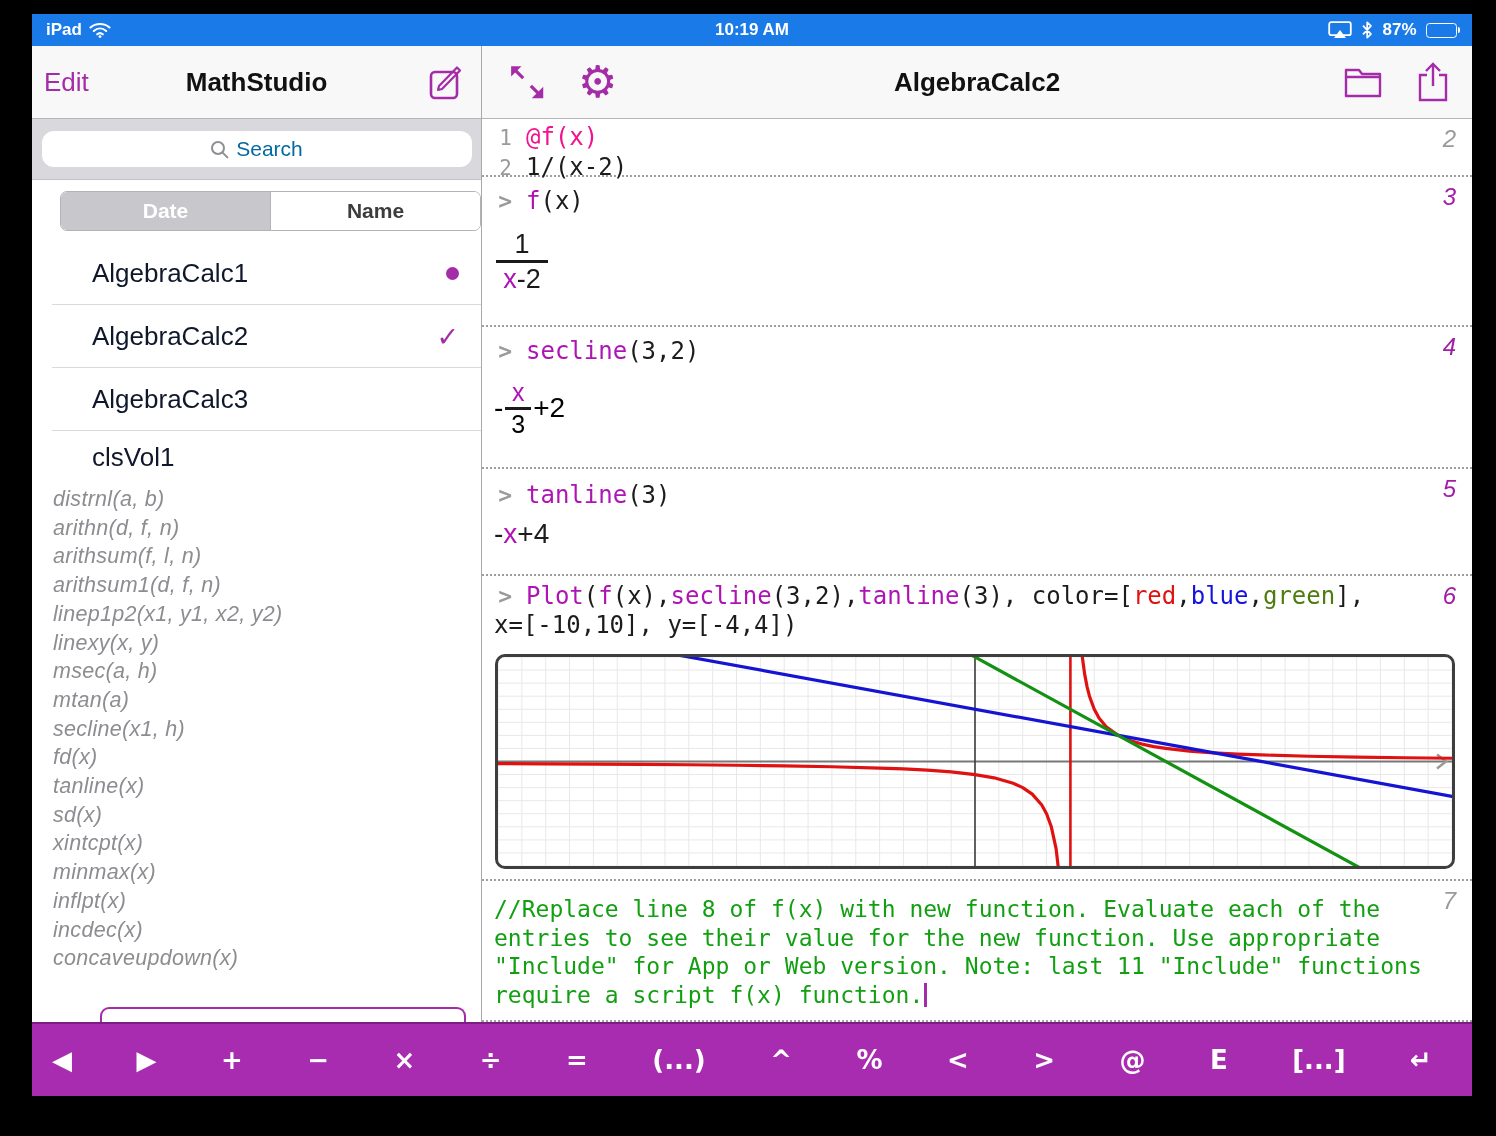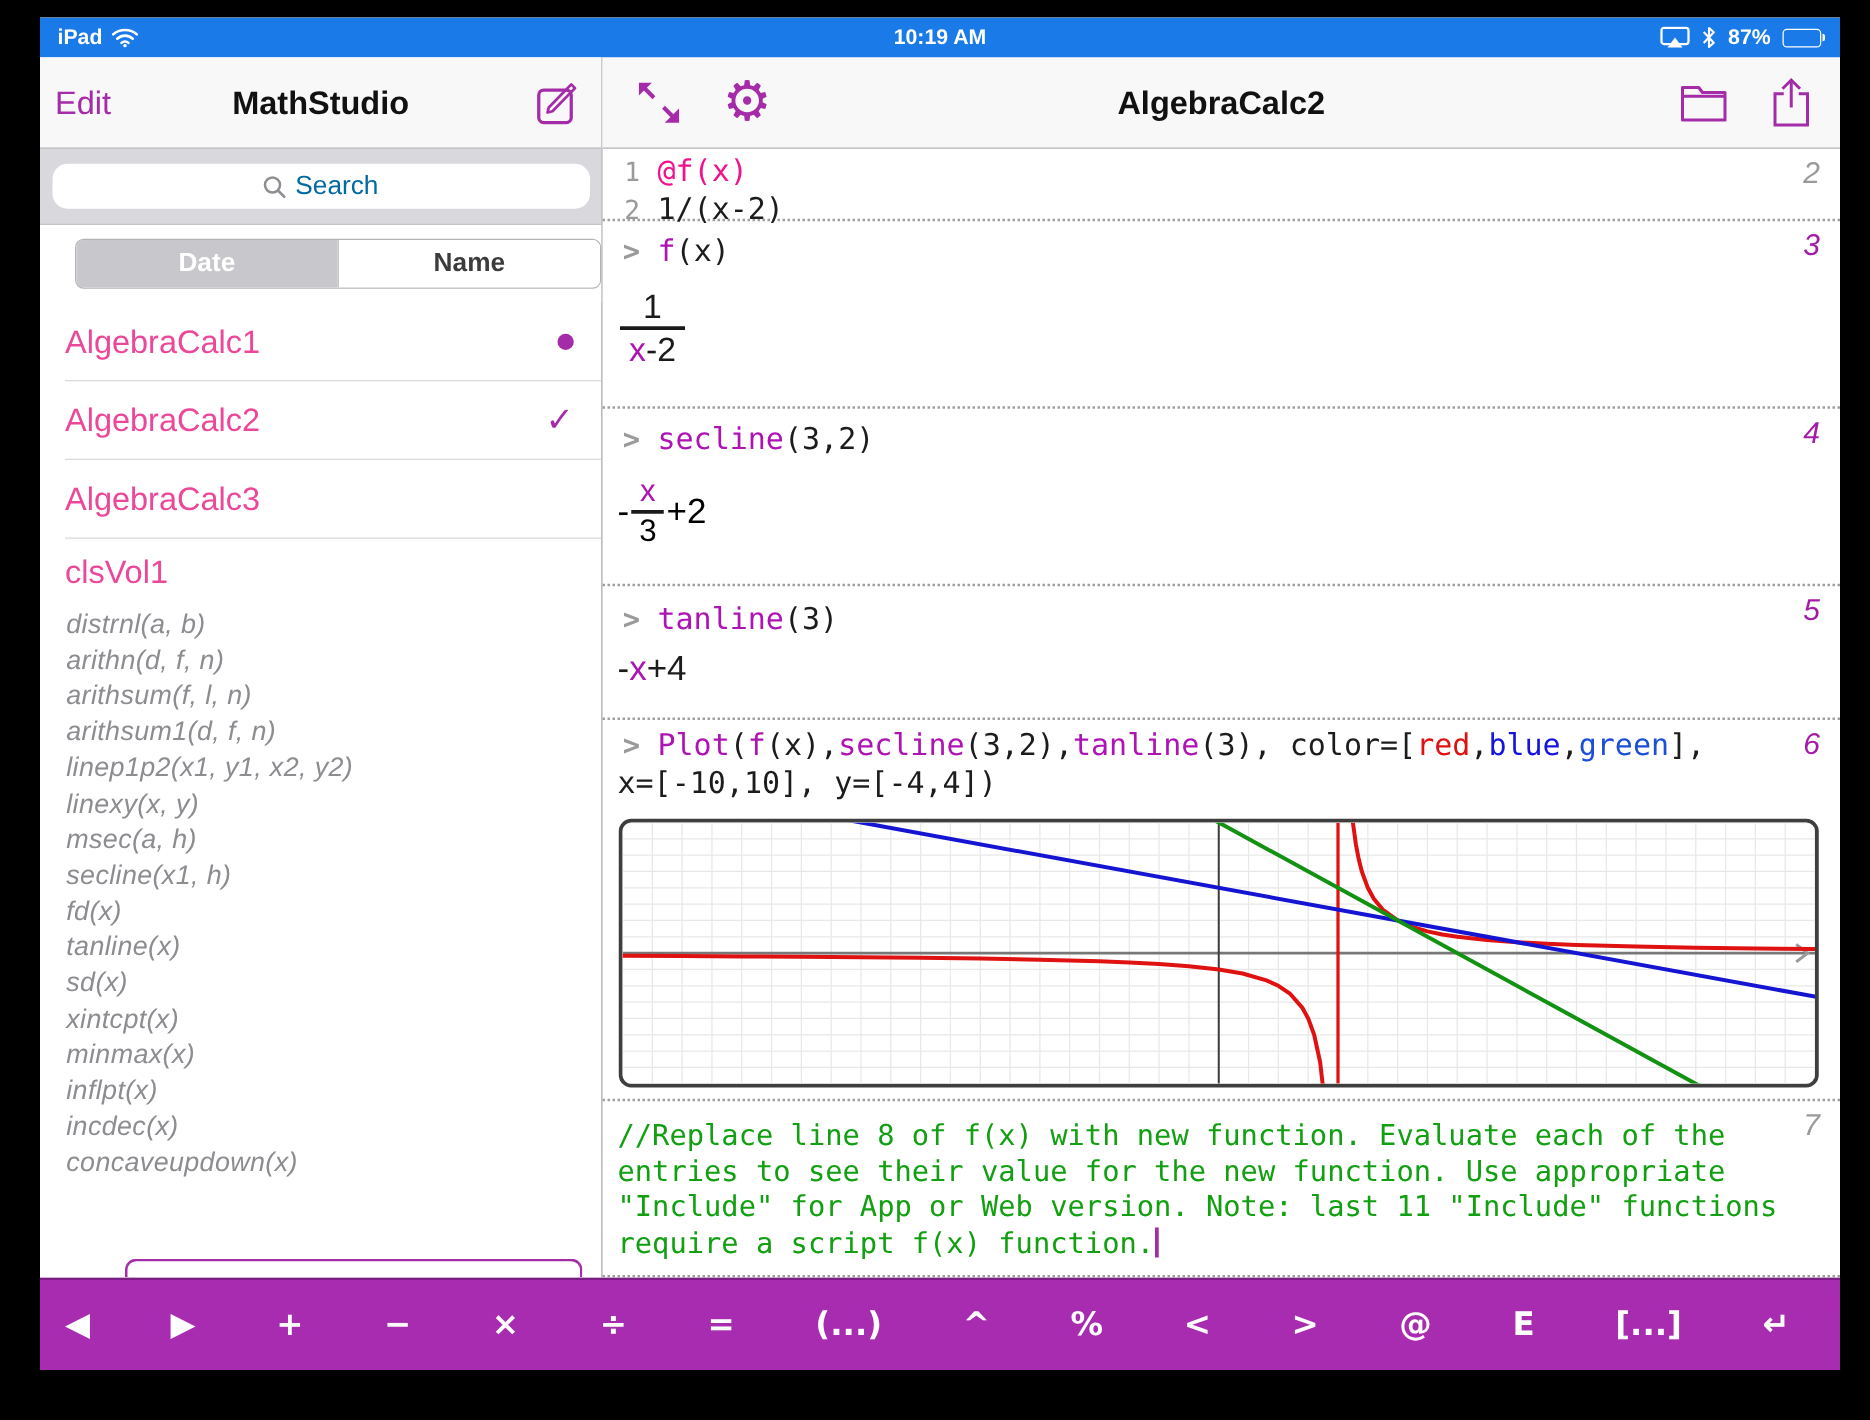--- a/index.html
+++ b/index.html
@@ -34,21 +34,21 @@
 
   .segment-row{height:62px;display:flex;align-items:center;justify-content:center;background:#fff;flex:none;padding-left:28px;}
   .segmented{width:428px;height:38px;border:1px solid #b3b3b7;border-radius:7px;display:flex;overflow:hidden;font-size:21px;font-weight:600;}
   .seg{flex:1;display:flex;align-items:center;justify-content:center;}
   .seg-date{background:#c7c7cc;color:#fff;}
   .seg-name{background:#fff;color:#3c3c3e;}
 
   .doc-list{flex:1;overflow:hidden;position:relative;}
   .doc-row{height:62px;display:flex;align-items:center;margin-left:20px;padding-right:22px;border-bottom:1px solid #dadada;}
   .doc-row.last{border-bottom:none;height:52px;}
-  .doc-name{font-size:26px;color:#ec4899;}
+  .doc-name{font-size:26px;color:#0f172a;margin-left:40px;}
   .doc-ind{margin-left:auto;}
   .ind-dot{width:13px;height:13px;border-radius:50%;background:#a52ca8;}
   .ind-check{color:#a52ca8;font-size:27px;font-weight:700;font-family:"DejaVu Sans",sans-serif;}
 
   .fn-list{margin-top:2px;}
   .fn-item{font-size:21.5px;font-style:italic;color:#8c8c91;margin-left:21px;line-height:28.7px;letter-spacing:0.3px;}
   .sb-bottom-btn{position:absolute;bottom:0;left:68px;width:362px;height:13px;border:2px solid #a52ca8;border-bottom:none;border-radius:9px 9px 0 0;}
 
   
   .main-header{height:72px;background:#f8f8f8;border-bottom:1px solid #b5b5b9;display:flex;align-items:center;position:relative;flex:none;}
@@ -58,21 +58,21 @@
   .gear-glyph{font-family:"DejaVu Sans",sans-serif;font-size:44px;color:#a52ca8;line-height:40px;}
 
   
   .cell{position:relative;border-bottom:2px dotted #9f9f9f;box-sizing:border-box;}
   .entry-no{position:absolute;top:6px;right:16px;font-size:24px;font-style:italic;color:#a21ca8;font-family:"Liberation Sans",sans-serif;}
   .entry-no.gray{color:#9a9a9a;}
   .codeline{display:flex;align-items:baseline;font-family:"DejaVu Sans Mono",monospace;font-size:24px;line-height:29px;}
   .lineno{width:30px;text-align:right;color:#9a9a9a;font-size:21px;margin-right:14px;flex:none;}
   .chev{width:30px;text-align:right;color:#9a9a9a;font-size:23px;margin-right:14px;flex:none;font-weight:700;}
   .seg-plain{color:#1c1c1c;} .seg-fn{color:#ae13b4;} .seg-pink{color:#f2128e;}
-  .seg-red{color:#e01111;} .seg-blue{color:#1414dc;} .seg-green{color:#1d4ed8;} .seg-var{color:#ae13b4;}
+  .seg-red{color:#e01111;} .seg-blue{color:#1414dc;} .seg-green{color:#4d7c0f;} .seg-var{color:#ae13b4;}
   .contline{padding-left:12px;}
 
   .mathresult{font-family:"Liberation Sans",sans-serif;color:#1a1a1a;}
   .frac{display:inline-flex;flex-direction:column;align-items:center;vertical-align:middle;}
   .frac .bar{height:2.5px;background:#1a1a1a;align-self:stretch;}
   .big-frac{margin-left:14px;margin-top:12px;font-size:27px;width:52px;}
   .big-frac .num,.big-frac .den{line-height:32px;}
   .expr-row{display:flex;align-items:center;font-size:28px;margin-left:12px;}
   .small-frac{font-size:25px;margin:0 2px;}
   .small-frac .num,.small-frac .den{line-height:29px;padding:0 6px;}
@@ -171,20 +171,21 @@
           <span class="doc-name">clsVol1</span>
         </div>
         <div class="fn-list">
             <div class="fn-item">distrnl(a, b)</div>
             <div class="fn-item">arithn(d, f, n)</div>
             <div class="fn-item">arithsum(f, l, n)</div>
             <div class="fn-item">arithsum1(d, f, n)</div>
             <div class="fn-item">linep1p2(x1, y1, x2, y2)</div>
             <div class="fn-item">linexy(x, y)</div>
             <div class="fn-item">msec(a, h)</div>
+            <div class="fn-item">mtan(a)</div>
             <div class="fn-item">secline(x1, h)</div>
             <div class="fn-item">fd(x)</div>
             <div class="fn-item">tanline(x)</div>
             <div class="fn-item">sd(x)</div>
             <div class="fn-item">xintcpt(x)</div>
             <div class="fn-item">minmax(x)</div>
             <div class="fn-item">inflpt(x)</div>
             <div class="fn-item">incdec(x)</div>
             <div class="fn-item">concaveupdown(x)</div>
           </div>

